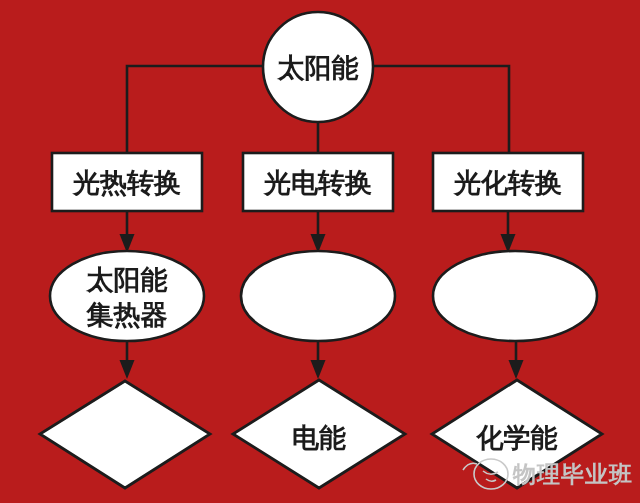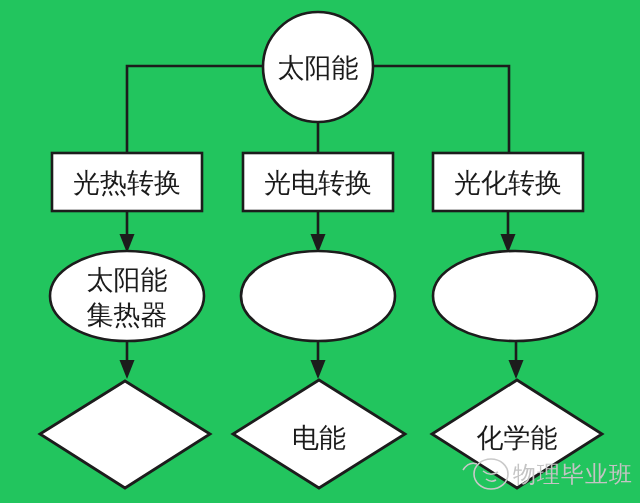--- a/index.html
+++ b/index.html
@@ -1,22 +1,23 @@
 <!DOCTYPE html>
 <html><head>
 <meta charset="utf-8">
 <style>
   html, body { margin: 0; padding: 0; background: #ffffff; }
   .canvas {
     position: relative;
     width: 640px;
     height: 503px;
-    background: #22c55e;
+    background: #b91c1c;
     overflow: hidden;
     font-family: "DejaVu Serif", "Liberation Serif", serif;
+    font-weight: bold;
   }
   svg { display: block; }
   .shape { fill: #ffffff; stroke: #1c1c1c; stroke-width: 2.6; }
   .diamond { fill: #ffffff; stroke: #1c1c1c; stroke-width: 2.8; }
   .edge { stroke: #1c1c1c; stroke-width: 2.6; fill: none; }
   .arrowhead { fill: #1c1c1c; stroke: none; }
   .node-label {
     fill: #1b1b1b;
     font-family: "DejaVu Serif", "Liberation Serif", serif;
     font-size: 27px;

